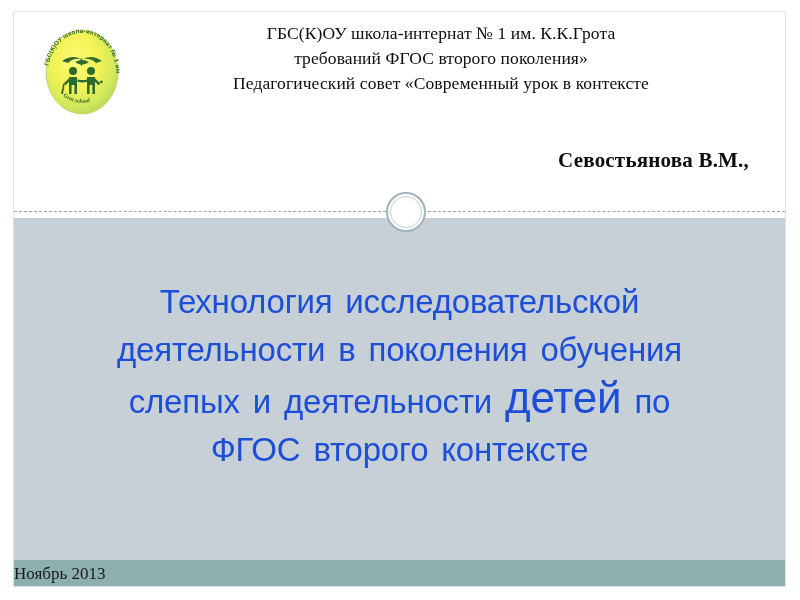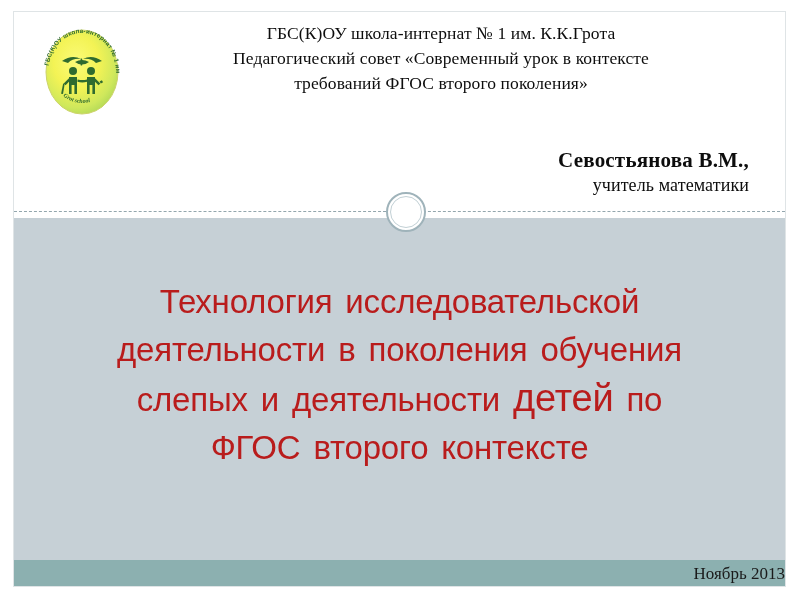--- a/index.html
+++ b/index.html
@@ -54,21 +54,21 @@
     font-size: 17.5px;
     line-height: 25px;
     color: #0d0d0d;
     letter-spacing: 0.1px;
   }
 
   .presenter {
     position: absolute;
     right: 36px;
     top: 135px;
-    text-align: right;
+    text-align: left;
     color: #0d0d0d;
   }
   .presenter-name {
     font-family: "Liberation Serif", serif;
     font-weight: bold;
     font-size: 21px;
     line-height: 26px;
     letter-spacing: 0.2px;
   }
   .presenter-role {
@@ -121,47 +121,47 @@
     background: #c6d0d6;
     z-index: 1;
   }
 
   .title-block {
     position: absolute;
     left: 26px;
     top: 60px;
     width: 719px;
     text-align: center;
-    color: #b91c1c;
+    color: #1d4ed8;
     font-family: "Liberation Sans", sans-serif;
     font-size: 33px;
     line-height: 48px;
     letter-spacing: -0.2px;
     word-spacing: 4px;
   }
   .title-block .big {
-    font-size: 38px;
+    font-size: 44px;
   }
 
   
   .footer-band {
     position: absolute;
     left: 0;
     top: 548px;
     width: 100%;
     height: 27px;
     background: #8cb0b0;
     z-index: 2;
   }
   .footer-date {
     position: absolute;
     left: 0;
     top: 549px;
     width: 100%;
-    text-align: right;
+    text-align: left;
     font-family: "Liberation Serif", serif;
     font-size: 17px;
     line-height: 25px;
     color: #1a1a1a;
     z-index: 3;
   }
 </style>
 </head>
 <body>
 
@@ -203,27 +203,26 @@
           <path d="M64.6 60.4 l2.2 -1.2 1.3 2.1 -2.2 1.2 z"></path>
         </g>
         <text font-family="'Liberation Serif', serif" font-size="6" font-style="italic" font-weight="bold" fill="#2f6b2f">
           <textPath href="#arcBot" startOffset="20%">Grot school</textPath>
         </text>
       </svg>
     </div>
 
     <div class="school-lines">
       <div>ГБС(К)ОУ школа-интернат № 1 им. К.К.Грота</div>
+      <div>требований ФГОС второго поколения»</div>
       <div>Педагогический совет «Современный урок в контексте</div>
-      <div>требований ФГОС второго поколения»</div>
     </div>
 
     <div class="presenter">
       <div class="presenter-name">Севостьянова В.М.,</div>
-      <div class="presenter-role">учитель математики</div>
     </div>
   </div>
 
   <div class="divider-dash"></div>
   <div class="divider-circle"></div>
 
   <div class="body-panel">
     <div class="title-block">
       <div>Технология  исследовательской</div>
       <div>деятельности  в  поколения обучения</div>

